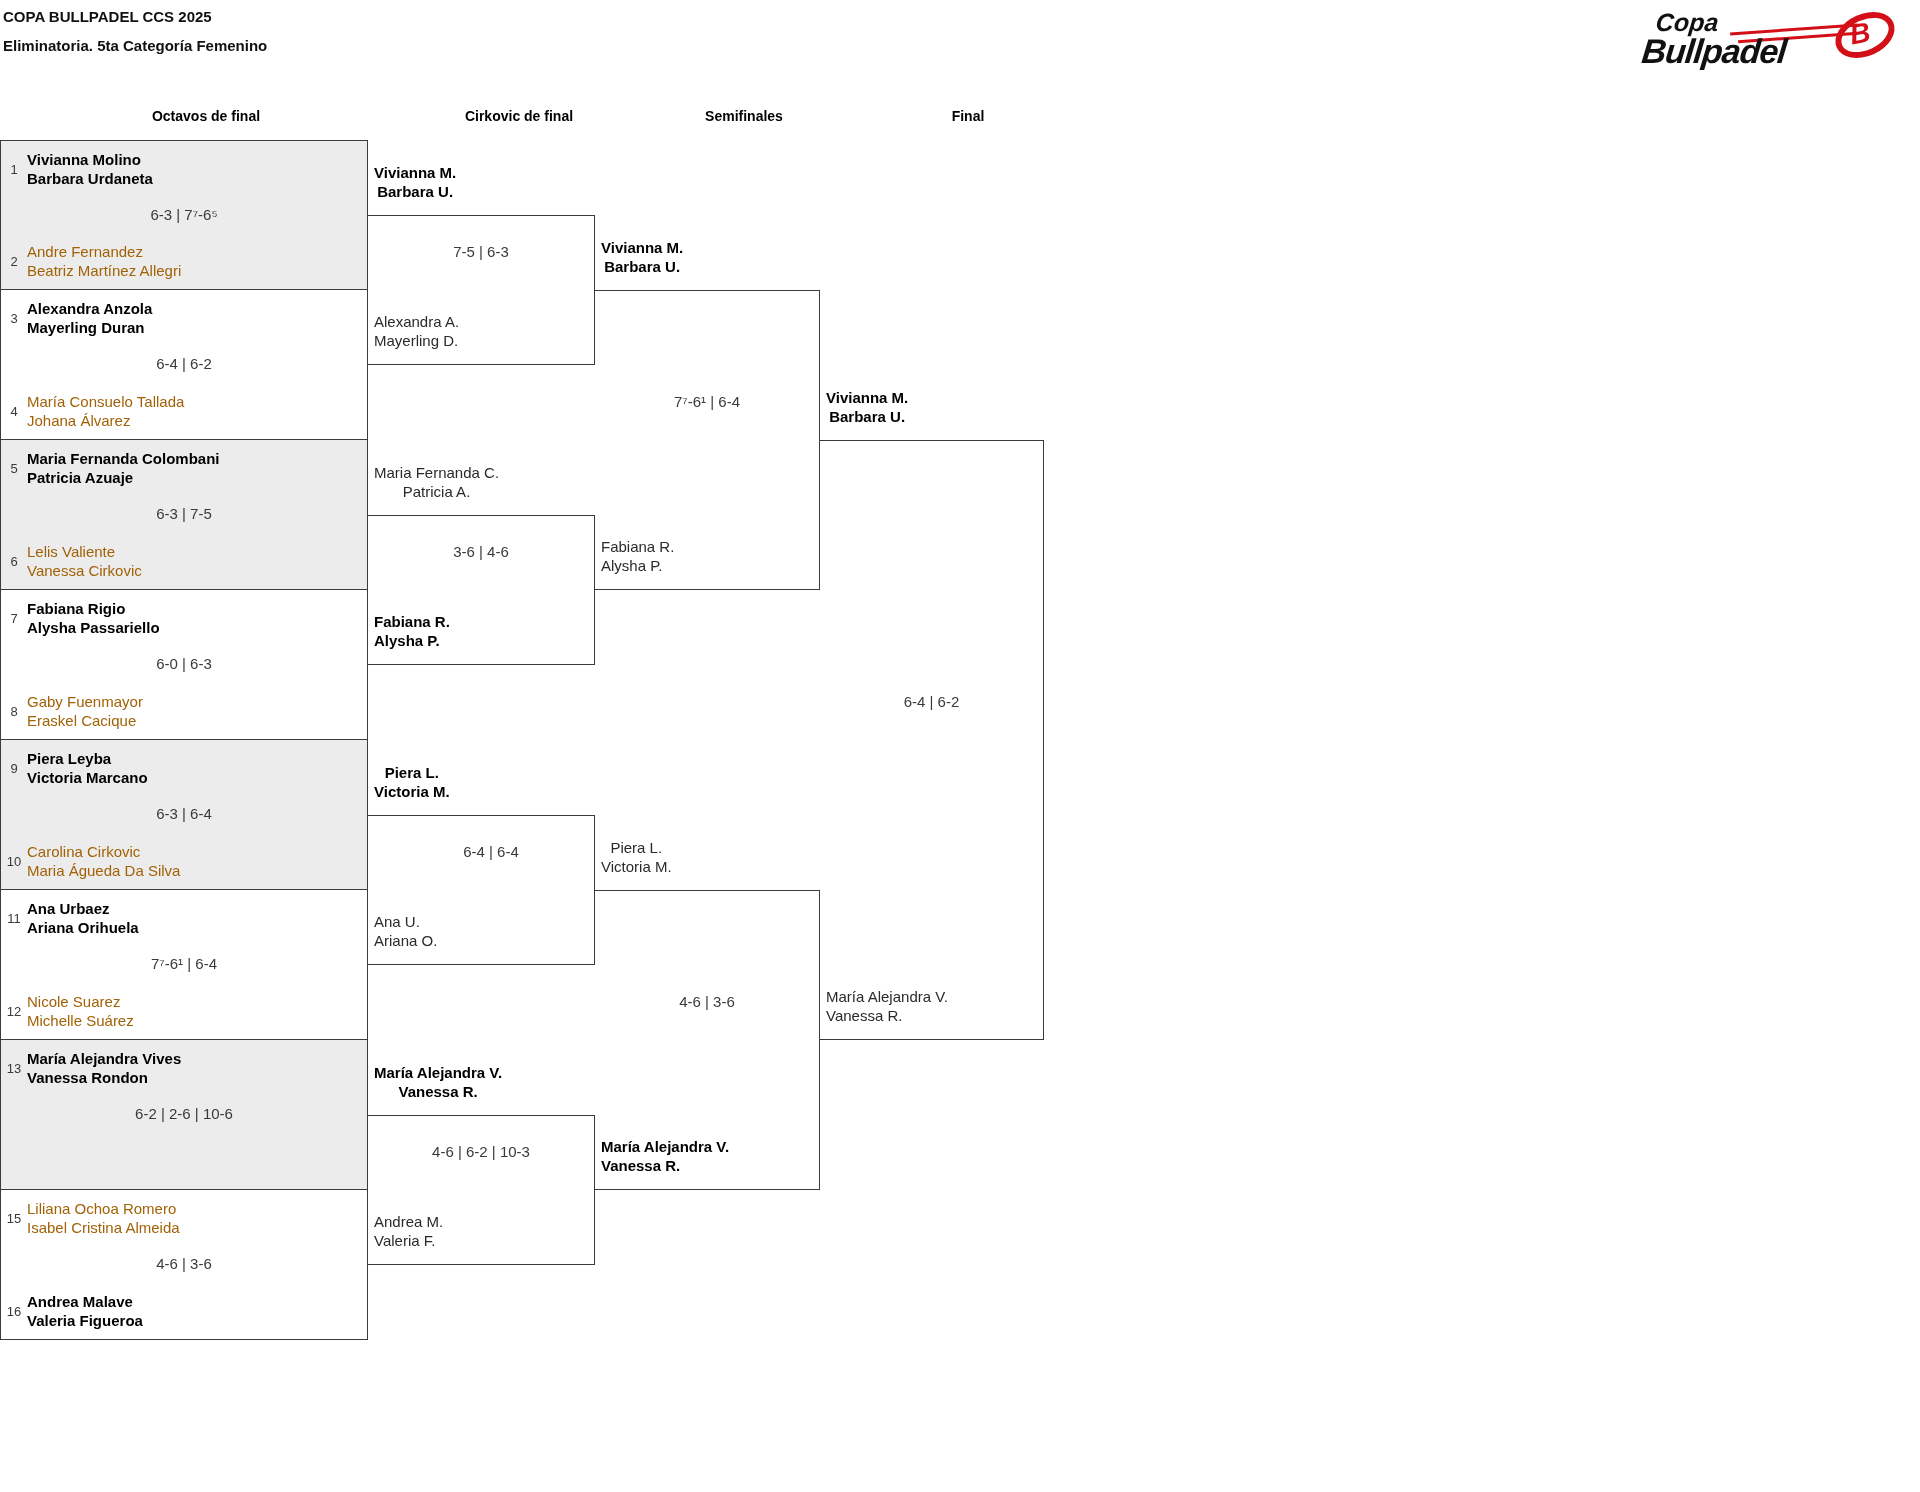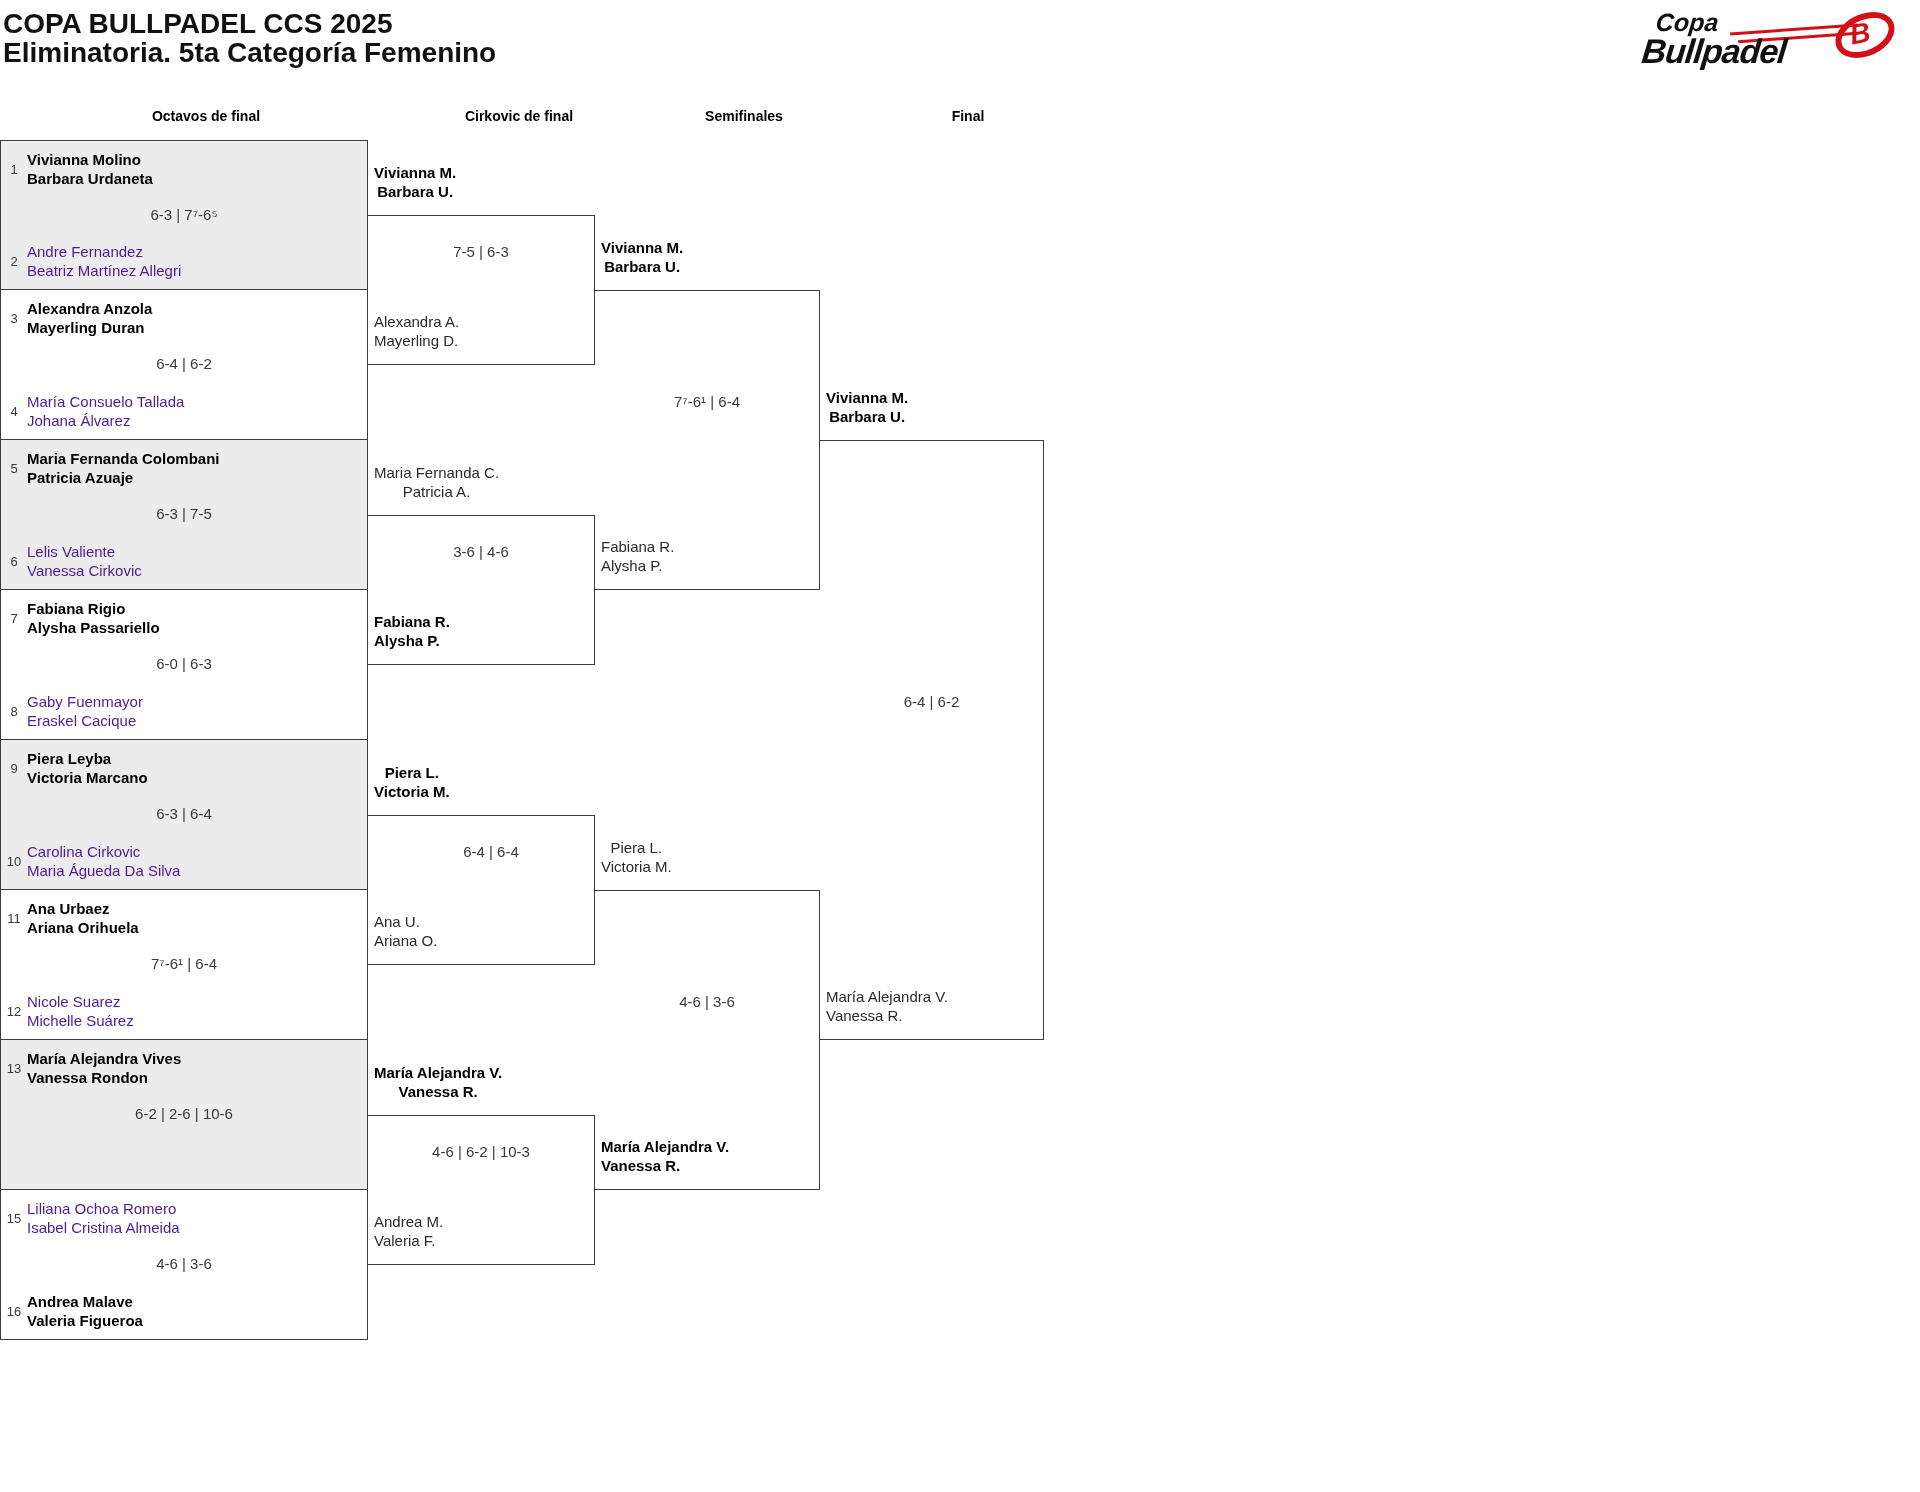--- a/index.html
+++ b/index.html
@@ -1,40 +1,40 @@
 <!DOCTYPE html>
 <html><head>
 <meta charset="utf-8">
 <style>
   html,body { margin:0; padding:0; background:#ffffff; }
   body { width:1920px; height:1492px; position:relative; font-family:"Liberation Sans", sans-serif; color:#1c1c1c; }
 
   
-  .title-line { position:absolute; left:3px; font-size:28px; font-weight:700; color:#111; white-space:nowrap; }
+  .title-line { position:absolute; left:3px; font-size:15px; font-weight:700; color:#111; white-space:nowrap; }
 
   
   .logo { position:absolute; left:1642px; top:8px; width:268px; height:78px; }
   .logo-copa { position:absolute; left:14px; top:0px; font-size:25px; font-weight:900; font-style:italic; color:#111; letter-spacing:0; transform:skewX(-6deg); }
   .logo-bull { position:absolute; left:0px; top:24px; font-size:34px; font-weight:900; font-style:italic; color:#111; letter-spacing:-1px; transform:skewX(-6deg); }
   .logo-line { position:absolute; height:3px; background:#d31017; transform:rotate(-4deg); }
   .logo-oval { position:absolute; left:192px; top:6px; width:62px; height:42px; border:6px solid #d31017; border-radius:50%; transform:rotate(-24deg); box-sizing:border-box; }
   .logo-b { position:absolute; left:208px; top:10px; font-size:28px; font-weight:900; font-style:italic; color:#d31017; transform:rotate(-10deg); }
 
   
   .round-header { position:absolute; top:108px; transform:translateX(-50%); font-size:14px; font-weight:600; color:#000; white-space:nowrap;margin-left:36px; }
 
   
   .r1 { position:absolute; left:0; width:368px; height:150px; border:1px solid #3c3c3c; box-sizing:border-box; background:#ffffff; }
   .r1.nt { border-top:none; }
   .r1.shaded { background:#ececec; }
   .team { position:absolute; left:0; right:0; display:flex; align-items:center; }
   .team.t1 { top:9px; }
   .team.t2 { bottom:9px; }
   .seed { flex:0 0 26px; text-align:center; font-size:13px; color:#3a3a3a; }
-  .names { display:flex; flex-direction:column; font-size:15px; line-height:19px; color:#4c1d95; }
+  .names { display:flex; flex-direction:column; font-size:15px; line-height:19px; color:#a16207; }
   .names.win { font-weight:700; color:#000; }
   .score { position:absolute; left:0; right:0; text-align:center; font-size:15px; color:#3a3a3a; white-space:nowrap; }
   .r1 .score { top:65px; }
 
   
   .adv { position:absolute; border:1px solid #3c3c3c; border-left:none; box-sizing:border-box; }
   .plabel { position:absolute; left:6px; display:flex; flex-direction:column; font-size:15px; line-height:19px; color:#2a2a2a; white-space:nowrap; }
   .plabel.win { font-weight:700; color:#000; }
   .plabel.p1 { bottom:calc(100% + 15px);align-items:center; }
   .plabel.p2 { bottom:14px; }

